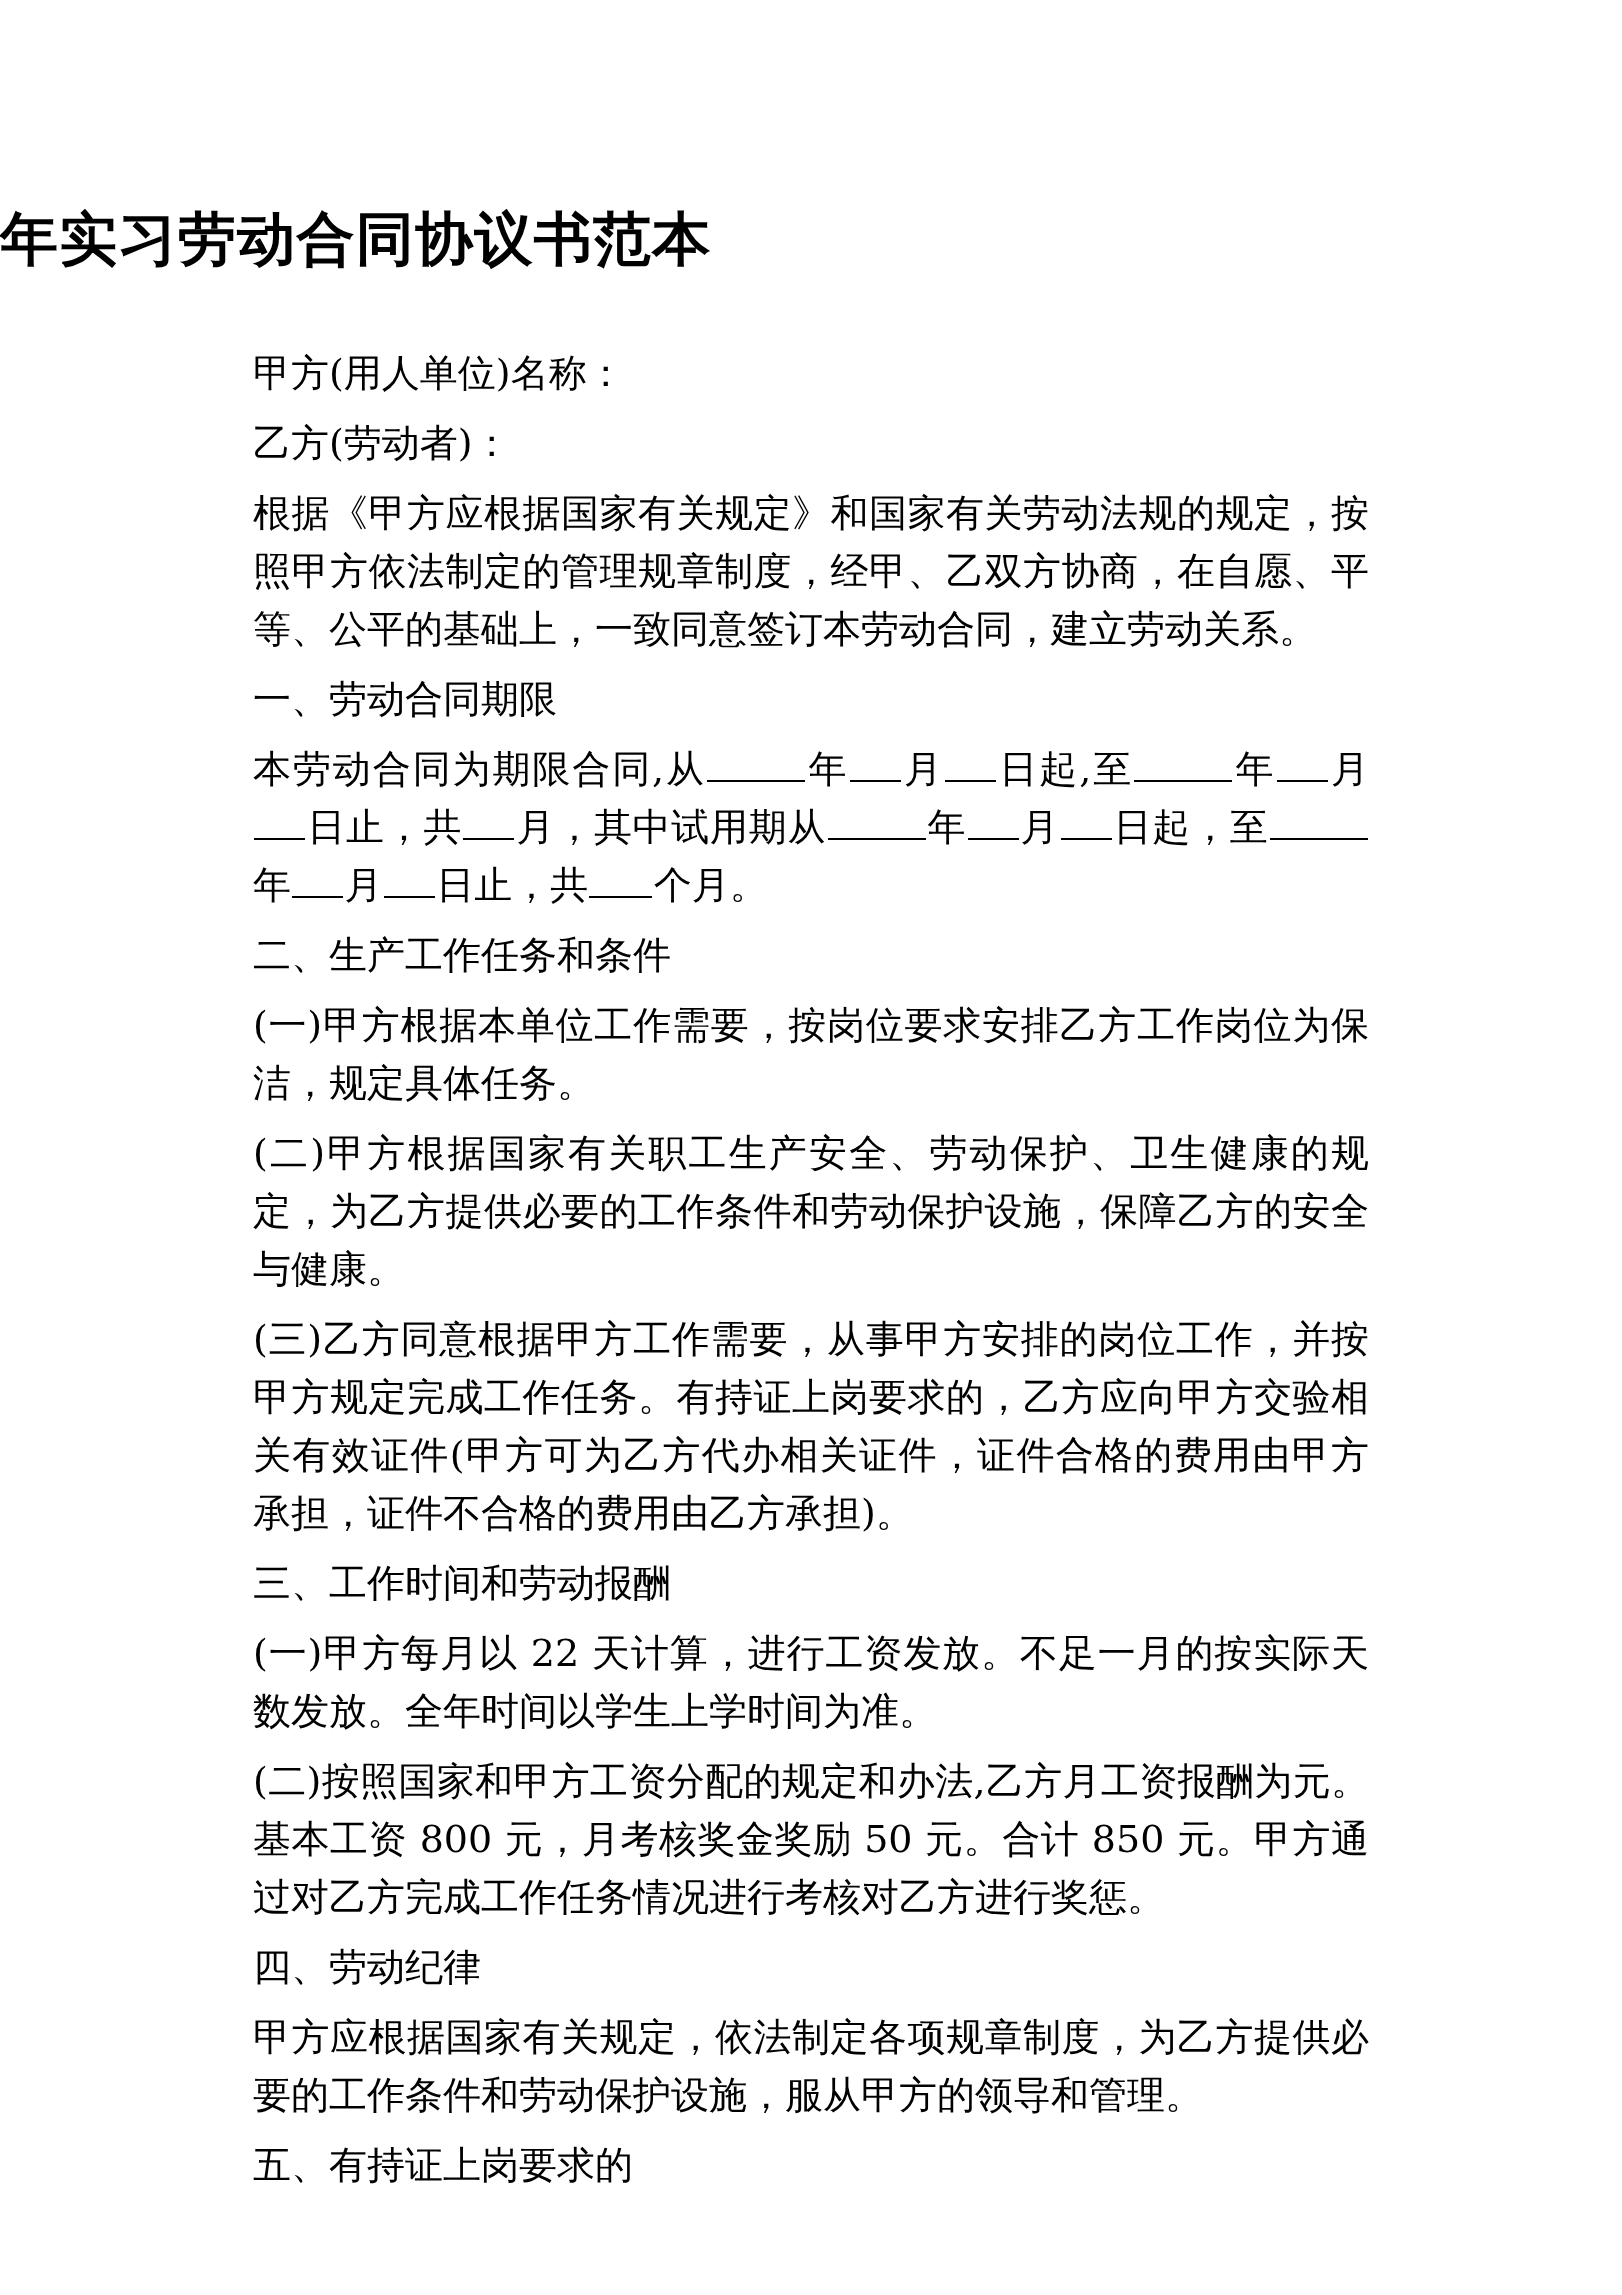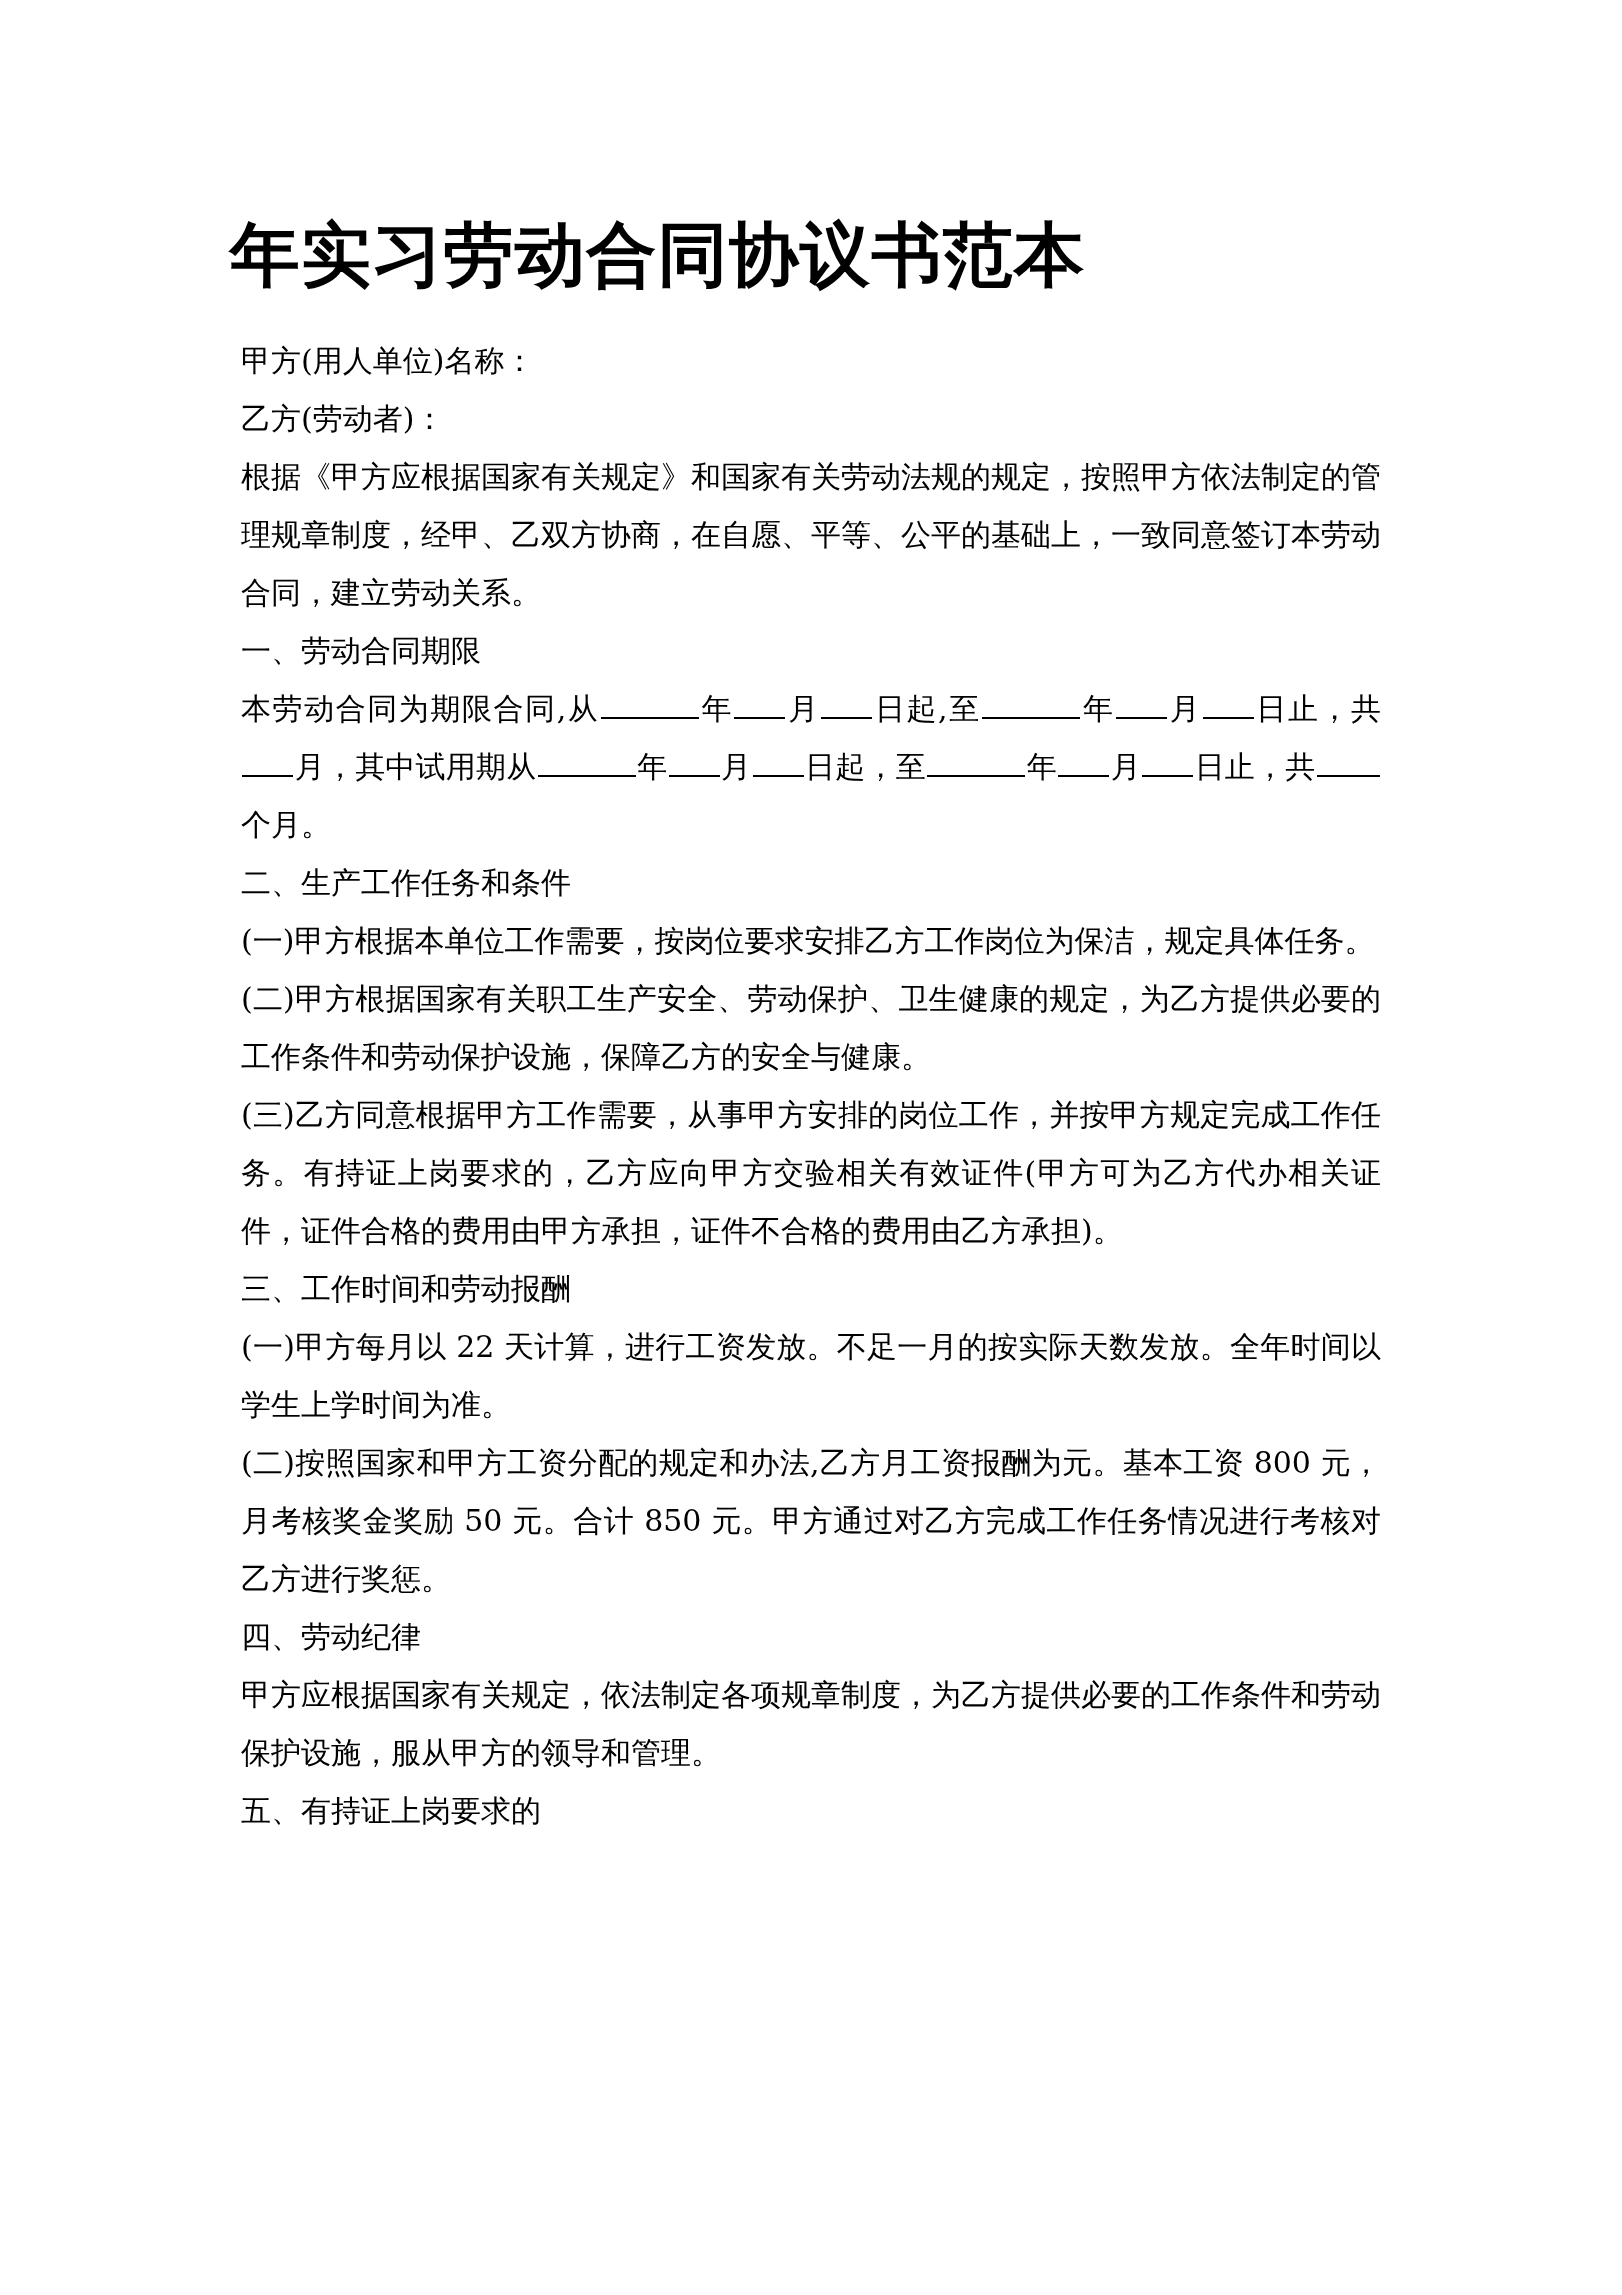--- a/index.html
+++ b/index.html
@@ -21,37 +21,37 @@
     background: #ffffff;
     box-sizing: border-box;
     padding: 0;
     overflow: hidden;
   }
   .doc-title {
     position: absolute;
     left: 0;
     top: 169px;
     width: 1315px;
-    text-align: center;
-    font-size: 70px;
+    text-align: left;
+    font-size: 58px;
     line-height: 1.1;
     font-weight: 700;
     letter-spacing: 1.3px;
     font-family: "DejaVu Serif", "Liberation Serif", serif;
   }
   .body-block {
     position: absolute;
     left: 241px;
     top: 332px;
     width: 1140px;
   }
   p.para {
-    margin: 0;
+    margin: 12px;
     padding: 0;
-    font-size: 30px;
+    font-size: 38px;
     line-height: 58px;
     text-align: justify;
     text-justify: inter-character;
     font-family: "DejaVu Serif", "Liberation Serif", serif;
     word-break: break-all;
     white-space: normal;
   }
   p.para.nojust {
     text-align: left;
   }

